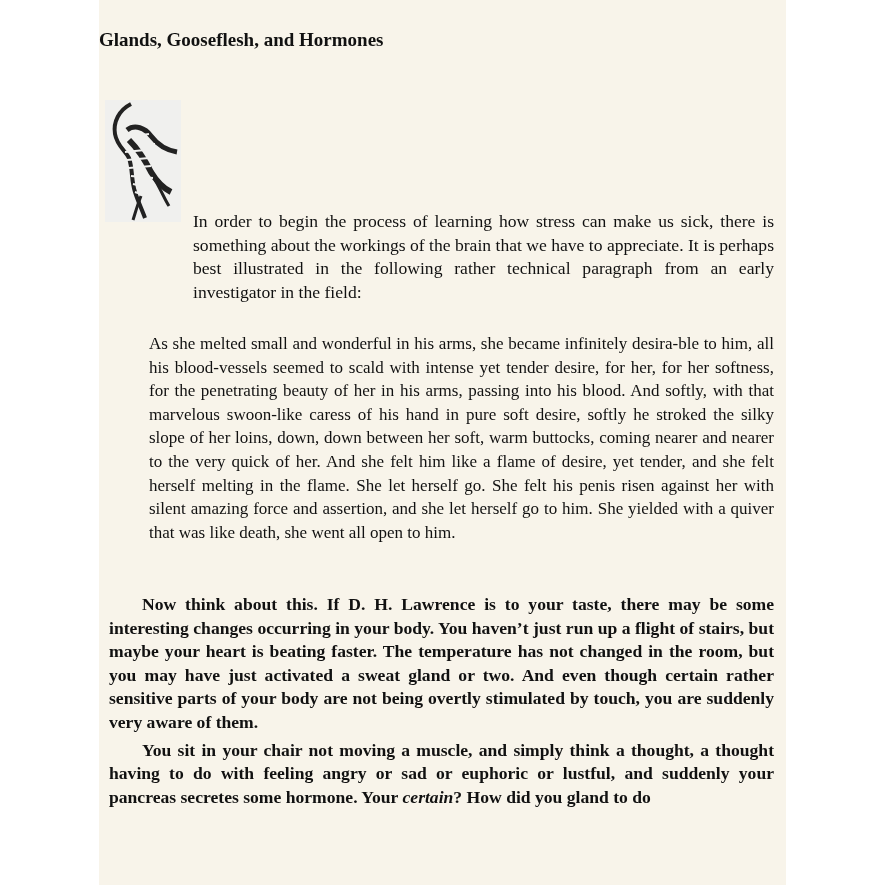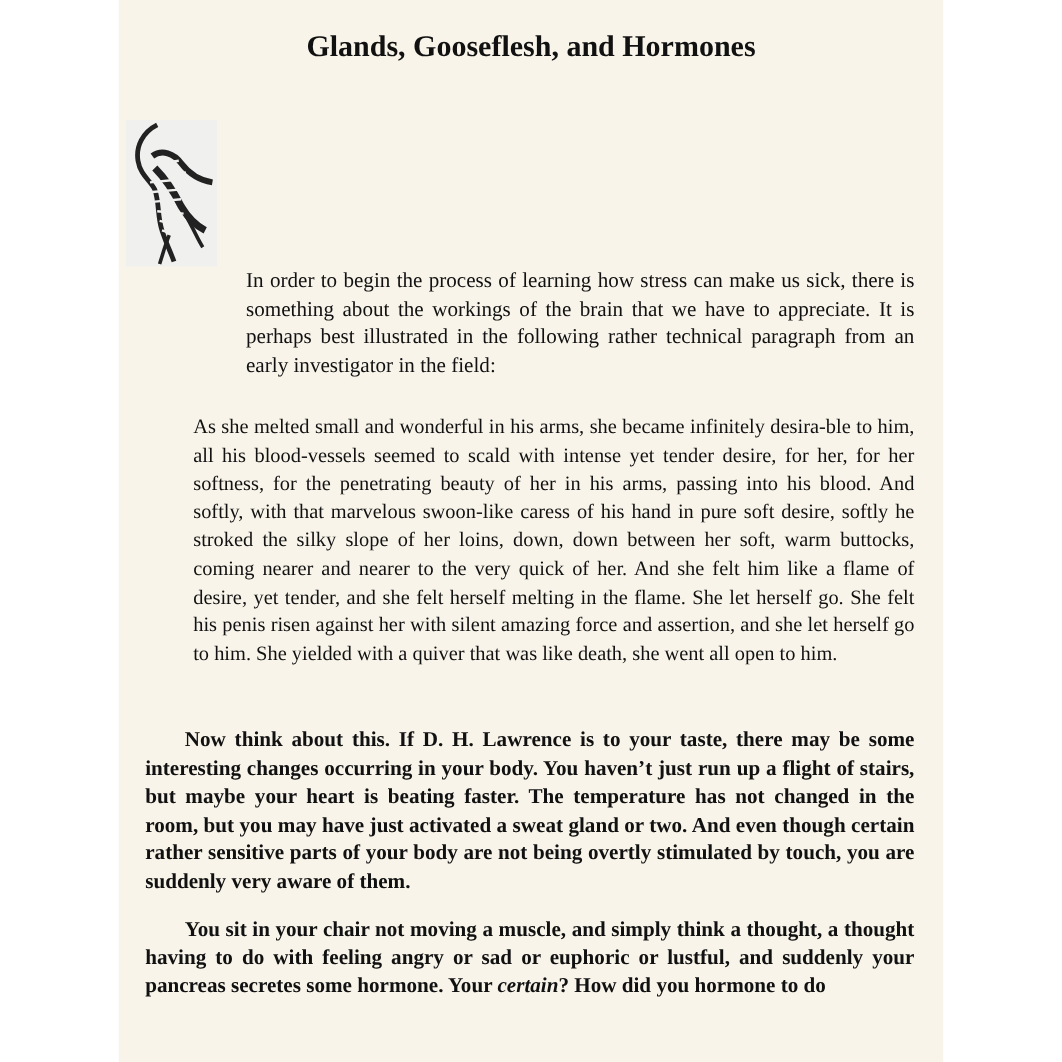--- a/index.html
+++ b/index.html
@@ -5,39 +5,39 @@
     html, body { margin: 0; padding: 0; background: #ffffff; }
     body { width: 885px; height: 885px; position: relative; overflow: hidden; }
     .page {
       position: absolute; left: 99px; top: 0; width: 687px; height: 885px;
       background: #f8f4ea;
       font-family: "Liberation Serif", "DejaVu Serif", serif;
       color: #111;
     }
     .title {
       position: absolute; top: 26px; left: 0; width: 100%;
-      text-align: center; font-weight: bold; font-size: 25px; line-height: 28px;
+      text-align: left; font-weight: bold; font-size: 19px; line-height: 28px;
     }
     .zebra {
       position: absolute; left: 6px; top: 100px; width: 76px; height: 122px;
       background: #f2f2f0;
     }
     .body-text {
       position: absolute; left: 6px; width: 673px;
       font-size: 17.6px; line-height: 23.6px; text-align: justify;
     }
     .p1 { top: 206px; }
     .p1 .first-line { padding-left: 84px; }
     .quote {
       position: absolute; left: 46px; width: 633px; top: 328px;
       font-size: 17px; line-height: 23.6px; text-align: justify;
     }
     .p2 { top: 589px; font-weight: bold; }
     .indent { text-indent: 33px; }
-    p { margin: 16px; }
+    p { margin: 4px; }
   </style>
 </head>
 <body>
 
 <div class="page">
   <div class="title">Glands, Gooseflesh, and Hormones</div>
 
   <div class="zebra">
     <svg width="76" height="122" viewBox="0 0 76 122">
       <rect width="76" height="122" fill="#f0f0ee"></rect>
@@ -54,15 +54,15 @@
   <div class="body-text p1">
     <p class="first-line">In order to begin the process of learning how stress can make us sick, there is something about the workings of the brain that we have to appreciate. It is perhaps best illustrated in the following rather technical paragraph from an early investigator in the field:</p>
   </div>
 
   <div class="quote">
     <p>As she melted small and wonderful in his arms, she became infinitely desira-ble to him, all his blood-vessels seemed to scald with intense yet tender desire, for her, for her softness, for the penetrating beauty of her in his arms, passing into his blood. And softly, with that marvelous swoon-like caress of his hand in pure soft desire, softly he stroked the silky slope of her loins, down, down between her soft, warm buttocks, coming nearer and nearer to the very quick of her. And she felt him like a flame of desire, yet tender, and she felt herself melting in the flame. She let herself go. She felt his penis risen against her with silent amazing force and assertion, and she let herself go to him. She yielded with a quiver that was like death, she went all open to him.</p>
   </div>
 
   <div class="body-text p2">
     <p class="indent">Now think about this. If D. H. Lawrence is to your taste, there may be some interesting changes occurring in your body. You haven’t just run up a flight of stairs, but maybe your heart is beating faster. The temperature has not changed in the room, but you may have just activated a sweat gland or two. And even though certain rather sensitive parts of your body are not being overtly stimulated by touch, you are suddenly very aware of them.</p>
-    <p class="indent"><span>You sit in your chair not moving a muscle, and simply think a thought, a thought having to do with feeling angry or sad or euphoric or lustful, and suddenly your pancreas secretes some hormone. Your </span><em>certain</em><span>? How did you hormone to do</span></p>
+    <p class="indent"><span>You sit in your chair not moving a muscle, and simply think a thought, a thought having to do with feeling angry or sad or euphoric or lustful, and suddenly your pancreas secretes some hormone. Your </span><em>certain</em><span>? How did you gland to do</span></p>
   </div>
 </div>
 
 </body></html>

